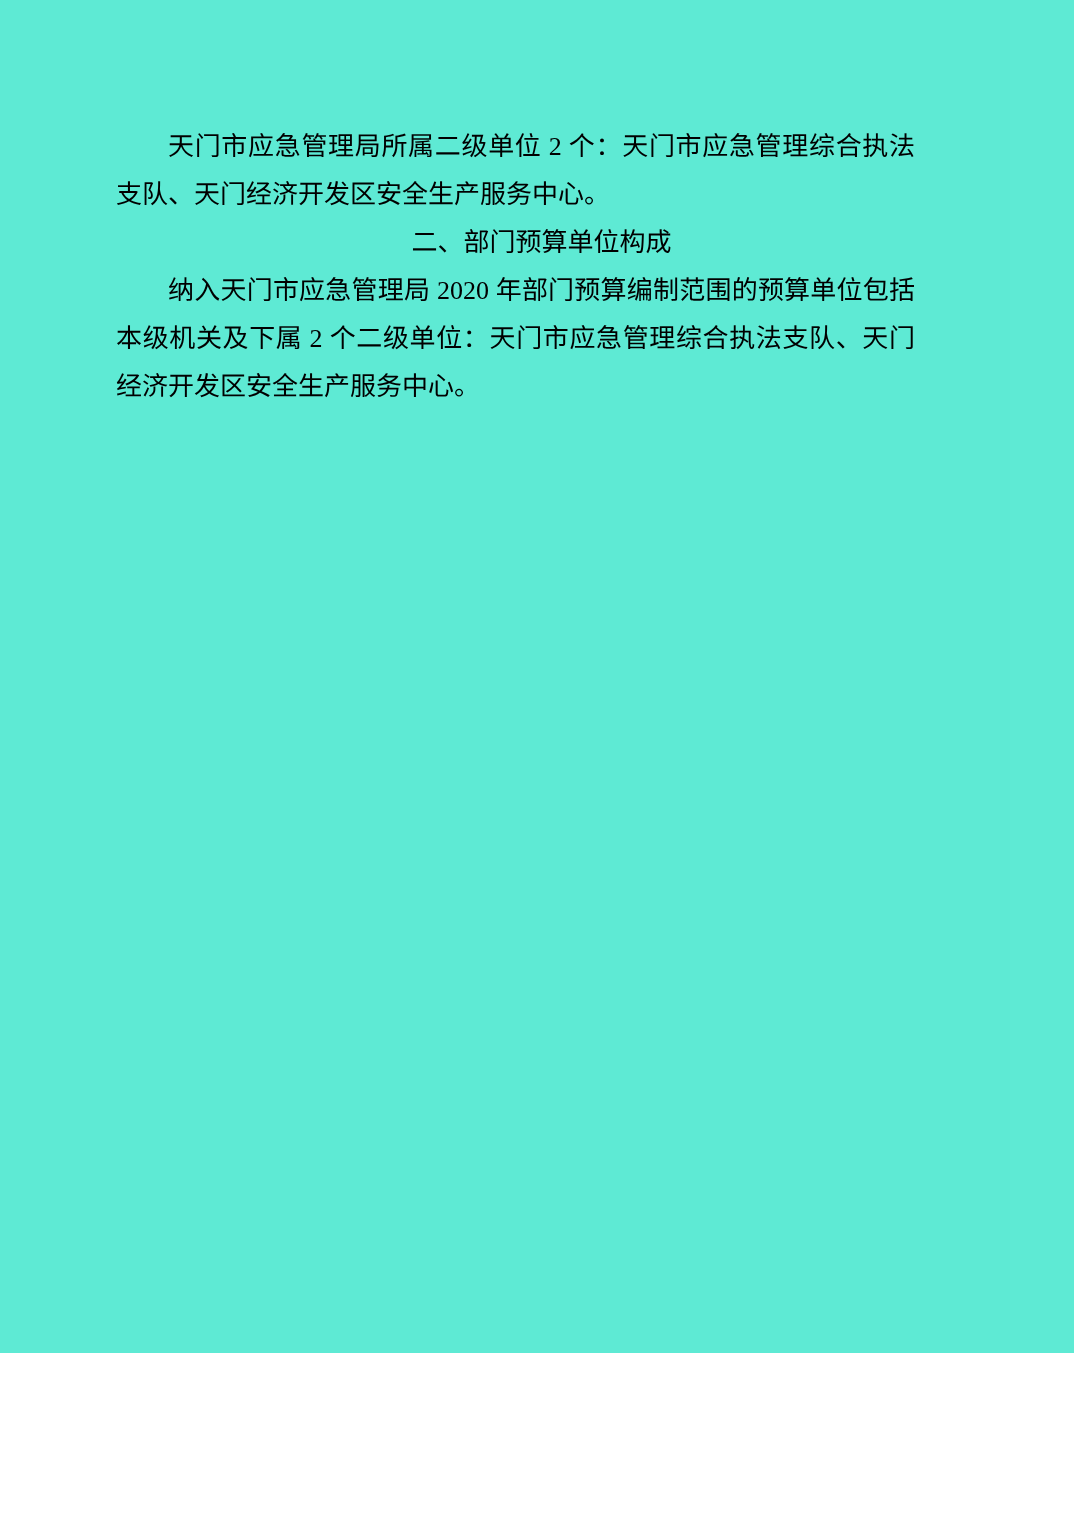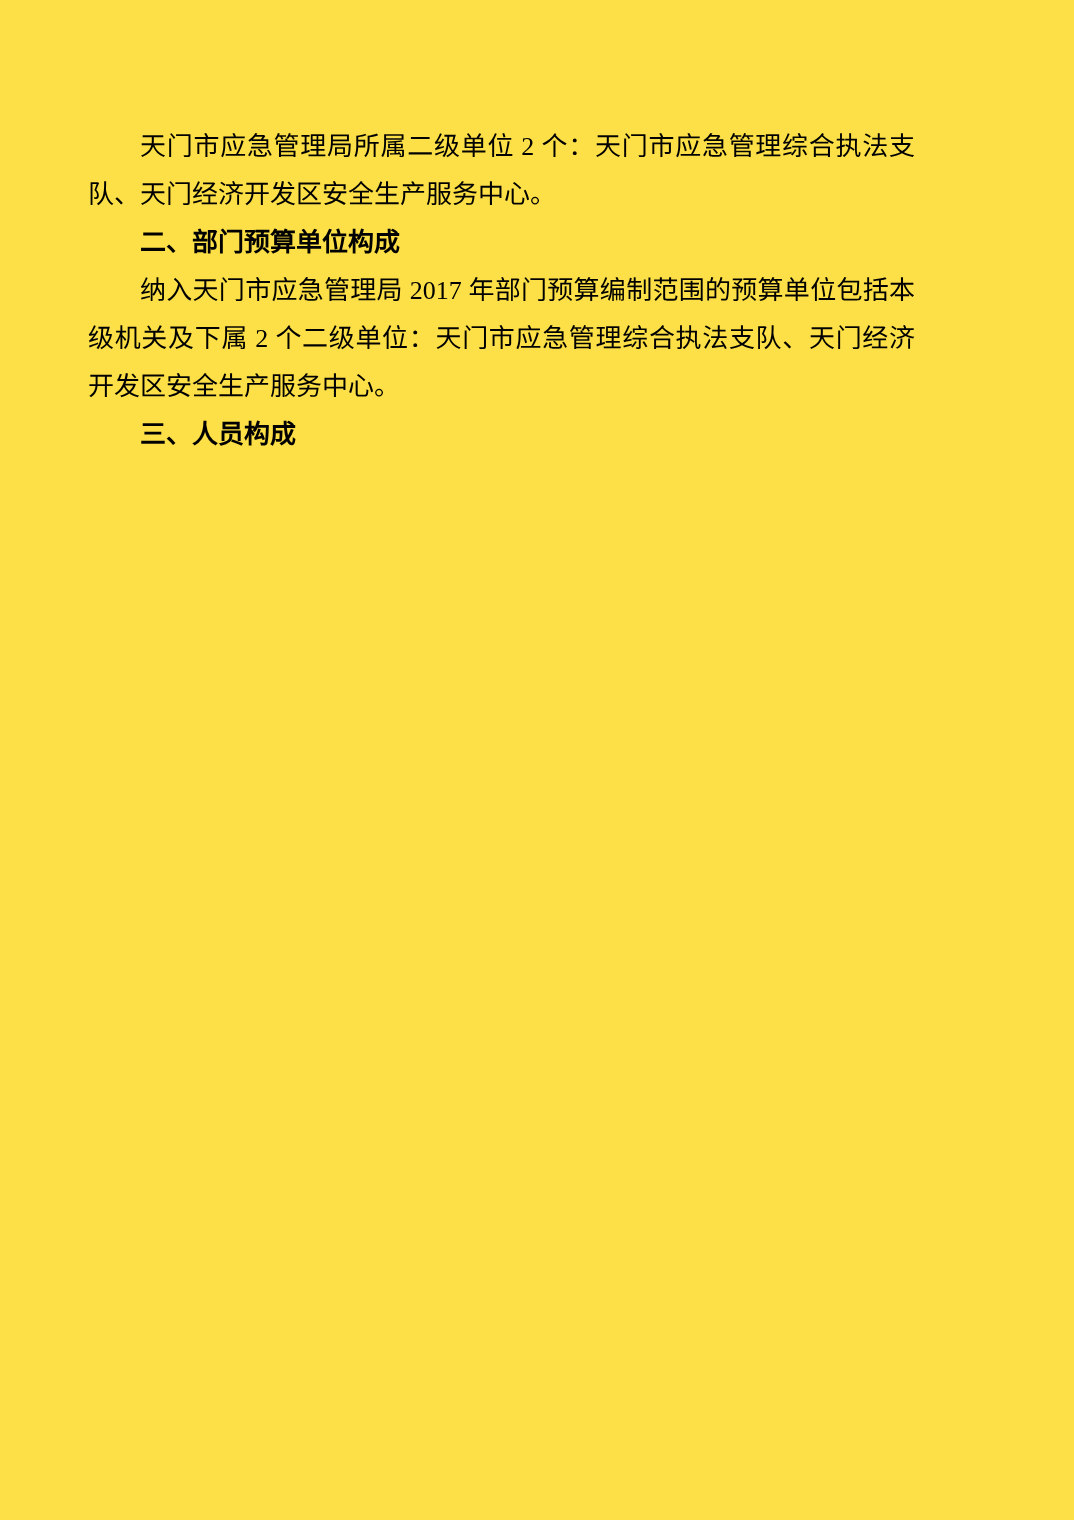--- a/index.html
+++ b/index.html
@@ -8,42 +8,41 @@
     background: #ffffff;
   }
   body {
     width: 1074px;
     height: 1520px;
     overflow: hidden;
   }
   .page {
     box-sizing: border-box;
     width: 1074px;
-    height: 1520px;
-    background: #fde047;
-    padding: 123px 159px 0 88px;
+    height: 1353px;
+    background: #5eead4;
+    padding: 123px 159px 0 116px;
   }
   .doc-text {
     font-family: "Liberation Serif", "DejaVu Serif", serif;
     font-size: 26px;
     line-height: 48px;
     color: #000000;
     margin: 0;
     text-indent: 2em;
     text-align: justify;
     text-justify: inter-ideograph;
     letter-spacing: 0;
     word-break: break-all;
   }
   .doc-heading {
-    text-align: left;
-    font-weight: bold;
+    text-align: center;
+    font-weight: normal;
   }
 </style>
 </head>
 <body>
 
 <div class="page">
   <p class="doc-text">天门市应急管理局所属二级单位 2 个：天门市应急管理综合执法支队、天门经济开发区安全生产服务中心。</p>
   <p class="doc-text doc-heading">二、部门预算单位构成</p>
-  <p class="doc-text">纳入天门市应急管理局 2017 年部门预算编制范围的预算单位包括本级机关及下属 2 个二级单位：天门市应急管理综合执法支队、天门经济开发区安全生产服务中心。</p>
-  <p class="doc-text doc-heading">三、人员构成</p>
+  <p class="doc-text">纳入天门市应急管理局 2020 年部门预算编制范围的预算单位包括本级机关及下属 2 个二级单位：天门市应急管理综合执法支队、天门经济开发区安全生产服务中心。</p>
 </div>
 
 </body></html>

